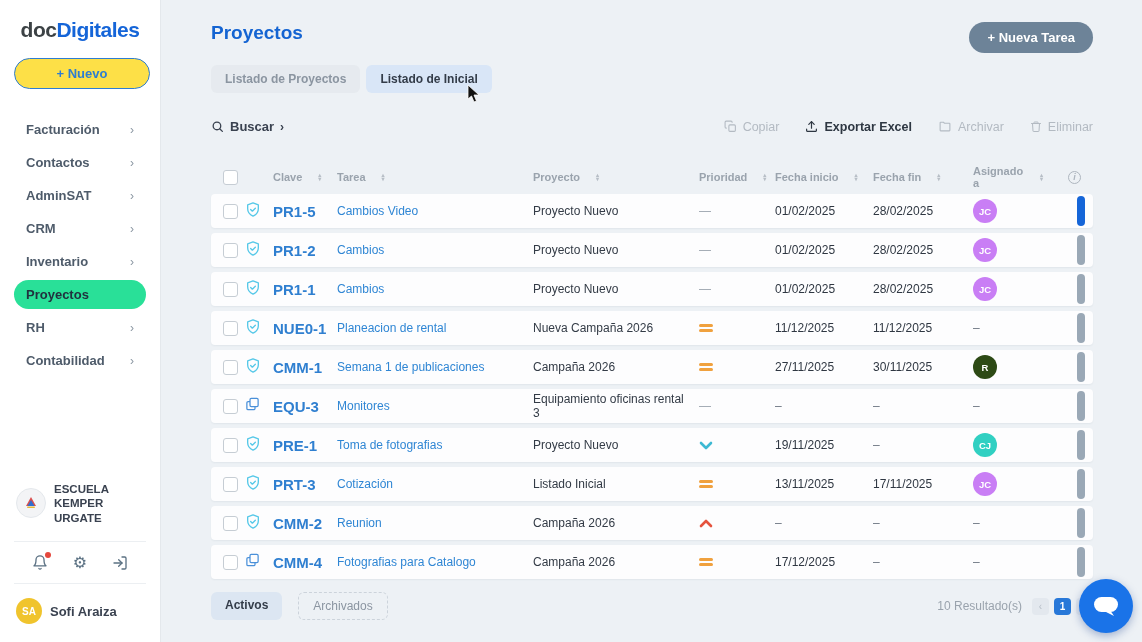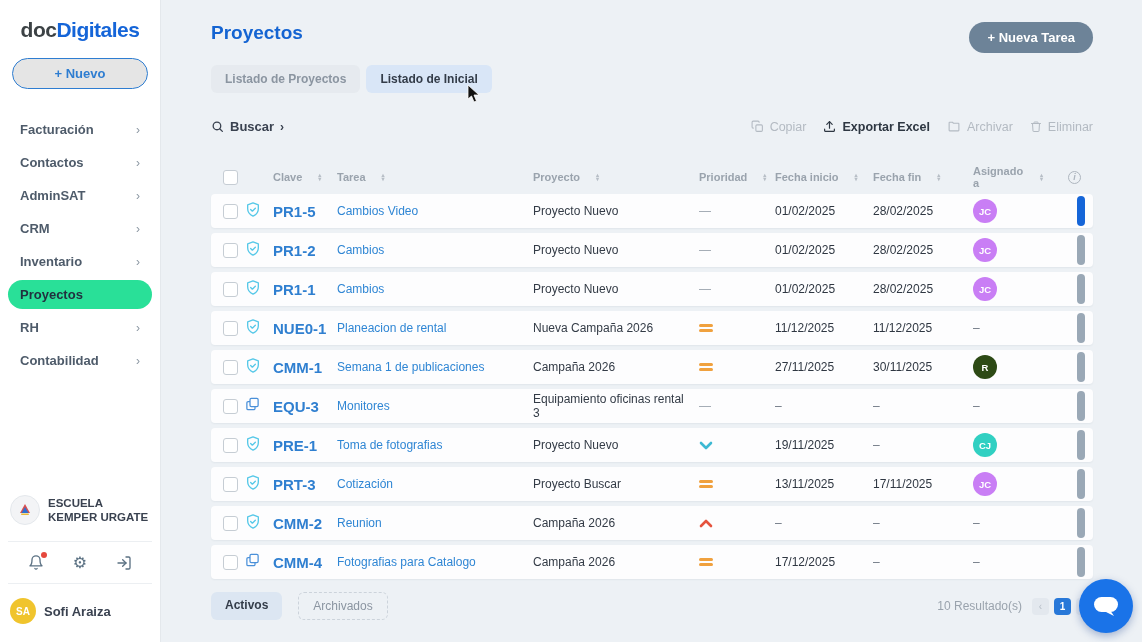--- a/index.html
+++ b/index.html
@@ -1,26 +1,26 @@
 <!DOCTYPE html>
 <html><head>
 <meta charset="utf-8">
 <style>
   * { margin:0; padding:0; box-sizing:border-box; }
   html,body { width:1142px; height:642px; }
   body { font-family:"Liberation Sans", sans-serif; background:#edf1f5; overflow:hidden; position:relative; }
 
   
   .sidebar { position:absolute; left:0; top:0; bottom:0; width:161px; background:#ffffff;
-             border-right:1px solid #e4e8ec; display:flex; flex-direction:column; padding:18px 8px 14px; }
+             border-right:1px solid #e4e8ec; display:flex; flex-direction:column; padding:18px 14px 14px; }
   .logo { font-size:21px; font-weight:bold; text-align:center; letter-spacing:-0.5px; margin-bottom:16px; }
   .logo .p1 { color:#3c4245; }
   .logo .p2 { color:#1565d8; }
   .btn-nuevo { display:block; width:136px; margin:0 auto 26px; padding:7px 0; text-align:center;
-               border:1.5px solid #2e7dd1; border-radius:16px; background:#e5e5e5; color:#2e7dd1;
+               border:1.5px solid #2e7dd1; border-radius:16px; background:#fde047; color:#2e7dd1;
                font-size:13px; font-weight:bold; cursor:pointer; }
   .nav { display:flex; flex-direction:column; gap:4px; }
   .nav-item { display:flex; align-items:center; justify-content:space-between; padding:7px 12px;
               font-size:13px; font-weight:bold; color:#4e5b6a; border-radius:16px; cursor:pointer; }
   .nav-item .chev { color:#8b97a3; font-size:12px; font-weight:normal; }
   .nav-item.active { background:#29e098; color:#21313f; }
   .side-bottom { margin-top:auto; }
   .org-row { display:flex; align-items:center; gap:8px; padding:6px 2px; cursor:pointer; }
   .org-avatar { width:30px; height:30px; border-radius:50%; background:#f3f4f6; border:1px solid #e4e8ec;
                 display:flex; align-items:center; justify-content:center; font-size:12px; flex:0 0 30px; }
@@ -43,21 +43,21 @@
   .btn-new-task { background:#6d8398; color:#fff; border:none; border-radius:16px; padding:8px 18px;
                   font-size:13px; font-weight:bold; cursor:pointer; }
   .tabs { display:flex; gap:6px; margin-top:12px; }
   .tab { padding:7px 14px; border-radius:6px; font-size:12px; font-weight:bold; cursor:pointer;
          background:#e6eaef; color:#8b95a1; }
   .tab.active { background:#d9e6f7; color:#333c49; }
 
   .toolbar { display:flex; justify-content:space-between; align-items:center; margin-top:26px; }
   .search { display:flex; align-items:center; gap:6px; font-size:13px; font-weight:bold; color:#3a4250; cursor:pointer; }
   .search .chev { color:#3a4250; font-size:12px; }
-  .actions { display:flex; gap:17px; }
+  .actions { display:flex; gap:26px; }
   .action { display:flex; align-items:center; gap:6px; font-size:12.5px; cursor:pointer; color:#b3bac2; }
   .action.enabled { color:#2e3742; font-weight:bold; }
   .action svg { display:block; }
 
   
   .grid { display:grid; grid-template-columns:16px 22px 58px 190px 160px 70px 92px 94px 70px 1fr;
           column-gap:6px; align-items:center; padding:0 12px; }
   .thead { margin-top:30px; height:26px; font-size:11px; font-weight:bold; color:#9aa3ad; }
   .th { display:flex; align-items:center; gap:16px; cursor:pointer; }
   .sort { display:flex; flex-direction:column; line-height:4px; font-size:6px; color:#b7bec6; }
@@ -385,21 +385,21 @@
         <span class="ind" style="background: rgb(154, 168, 182);"></span>
       </div>
       <div class="grid trow">
         <span class="cb"></span>
         <span><svg width="16" height="17" viewBox="0 0 24 24" fill="none" stroke="#56c8e8" stroke-width="2" stroke-linecap="round" stroke-linejoin="round">
             <path d="M12 2l8 3v6c0 5-3.4 9-8 11-4.6-2-8-6-8-11V5z"></path>
             <path d="M8.5 12l2.5 2.5 4.5-4.5"></path>
           </svg></span>
         <span class="clave">PRT-3</span>
         <span class="tarea">Cotización</span>
-        <span class="proy">Proyecto Buscar</span>
+        <span class="proy">Listado Inicial</span>
         <span><svg width="14" height="10" viewBox="0 0 14 10">
             <rect y="1" width="14" height="3" rx="1.5" fill="#f0a13e"></rect>
             <rect y="6" width="14" height="3" rx="1.5" fill="#f0a13e"></rect>
           </svg></span>
         <span class="dt">13/11/2025</span>
         <span class="dt">17/11/2025</span>
         <span class="avatar" style="background: rgb(201, 126, 245);">JC</span>
         <span class="ind" style="background: rgb(154, 168, 182);"></span>
       </div>
       <div class="grid trow">

